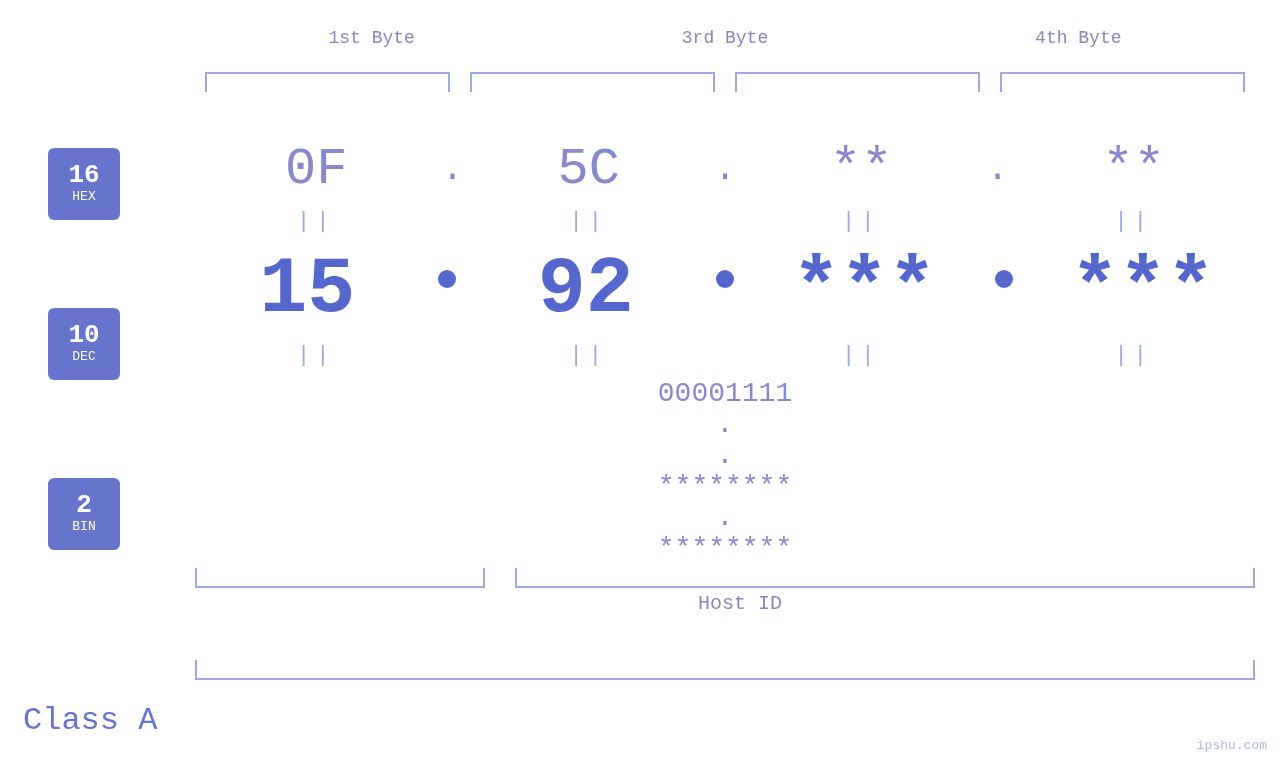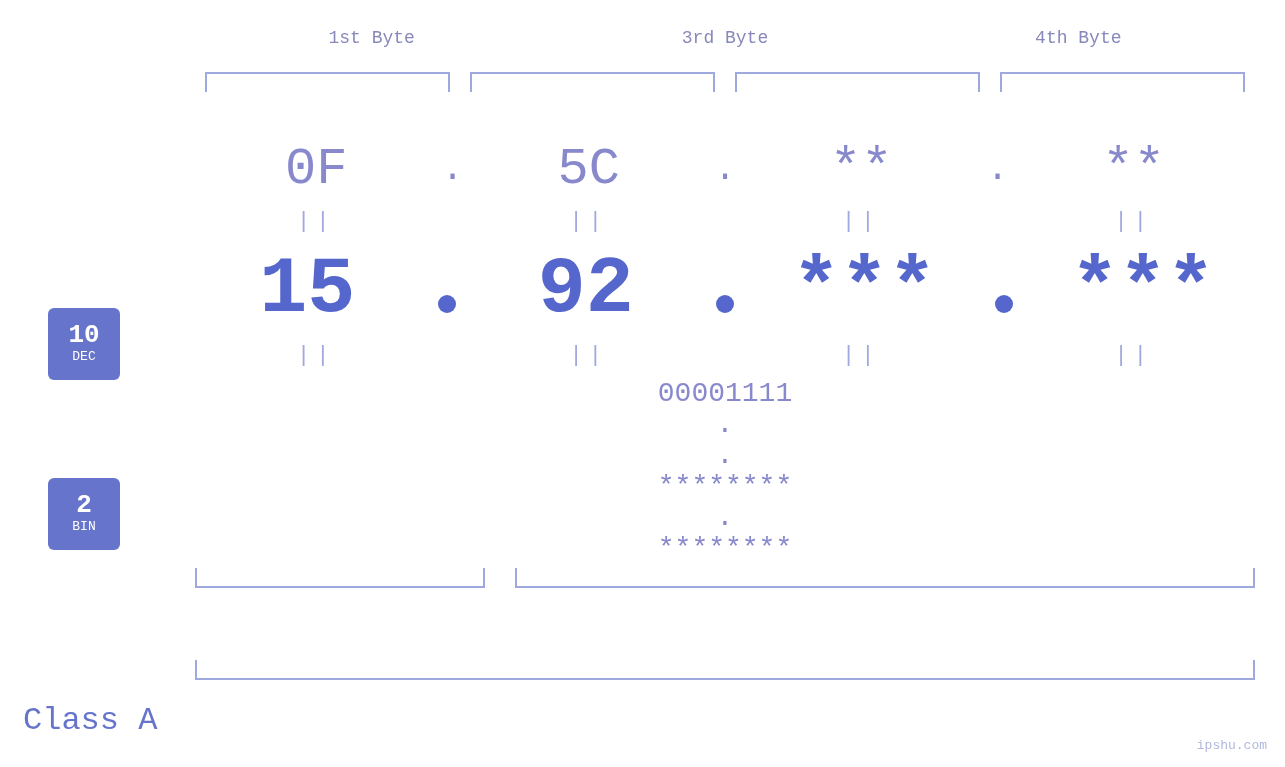--- a/index.html
+++ b/index.html
@@ -212,20 +212,24 @@
       display: inline-block;
       vertical-align: middle;
       margin-bottom: 12px;
     }
   </style>
 </head>
 <body>
 
 <div class="page-container">
 
+  <div class="badge badge-hex">
+    <span class="badge-num">16</span>
+    <span class="badge-label">HEX</span>
+  </div>
   <div class="badge badge-dec">
     <span class="badge-num">10</span>
     <span class="badge-label">DEC</span>
   </div>
   <div class="badge badge-bin">
     <span class="badge-num">2</span>
     <span class="badge-label">BIN</span>
   </div>
 
   <div class="col-headers">
@@ -264,21 +268,21 @@
     <div class="eq-row" style="margin-top:10px;">
       <div class="eq-cell">||</div>
       <div class="eq-dot"></div>
       <div class="eq-cell">||</div>
       <div class="eq-dot"></div>
       <div class="eq-cell">||</div>
       <div class="eq-dot"></div>
       <div class="eq-cell">||</div>
     </div>
 
-    <div style="display:flex; align-items:flex-end; justify-content:center; margin-top:10px;gap:12px;">
+    <div style="display:flex; align-items:center; justify-content:center; margin-top:10px;gap:12px;">
       <div style="flex:1; text-align:center;">
         <span class="dec-val">15</span>
       </div>
       <div style="width:30px; text-align:center; padding-bottom:10px;">
         <span class="dec-dot-circle"></span>
       </div>
       <div style="flex:1; text-align:center;">
         <span class="dec-val">92</span>
       </div>
       <div style="width:30px; text-align:center; padding-bottom:10px;">
@@ -323,20 +327,21 @@
   </div>
 
   <div class="bracket-bottom-area">
     <div class="bracket-network"></div>
     <div class="bracket-sep-space"></div>
     <div class="bracket-host"></div>
   </div>
 
   <div class="id-labels">
     <div style="width:30px;"></div>
+    <div class="host-label">Host ID</div>
   </div>
 
   <div class="bottom-bracket-line"></div>
 
   <div class="class-label">Class A</div>
 
   <div class="watermark">ipshu.com</div>
 
 </div>
 

